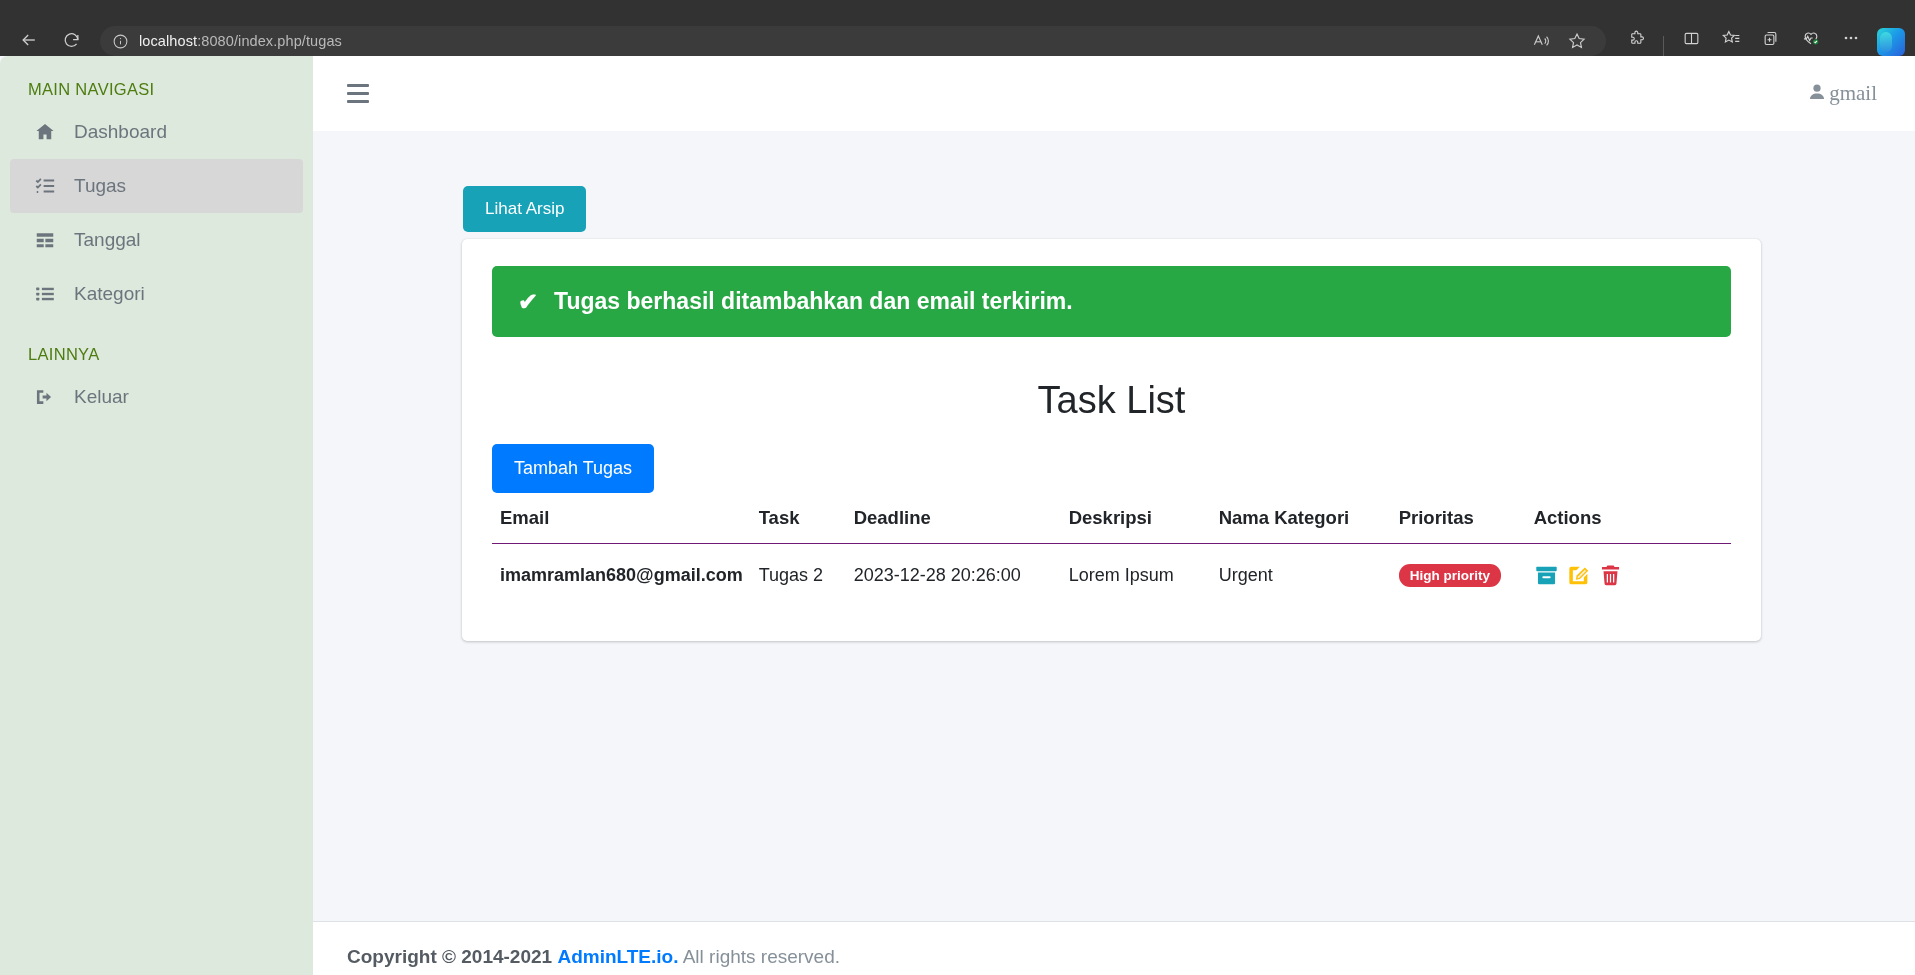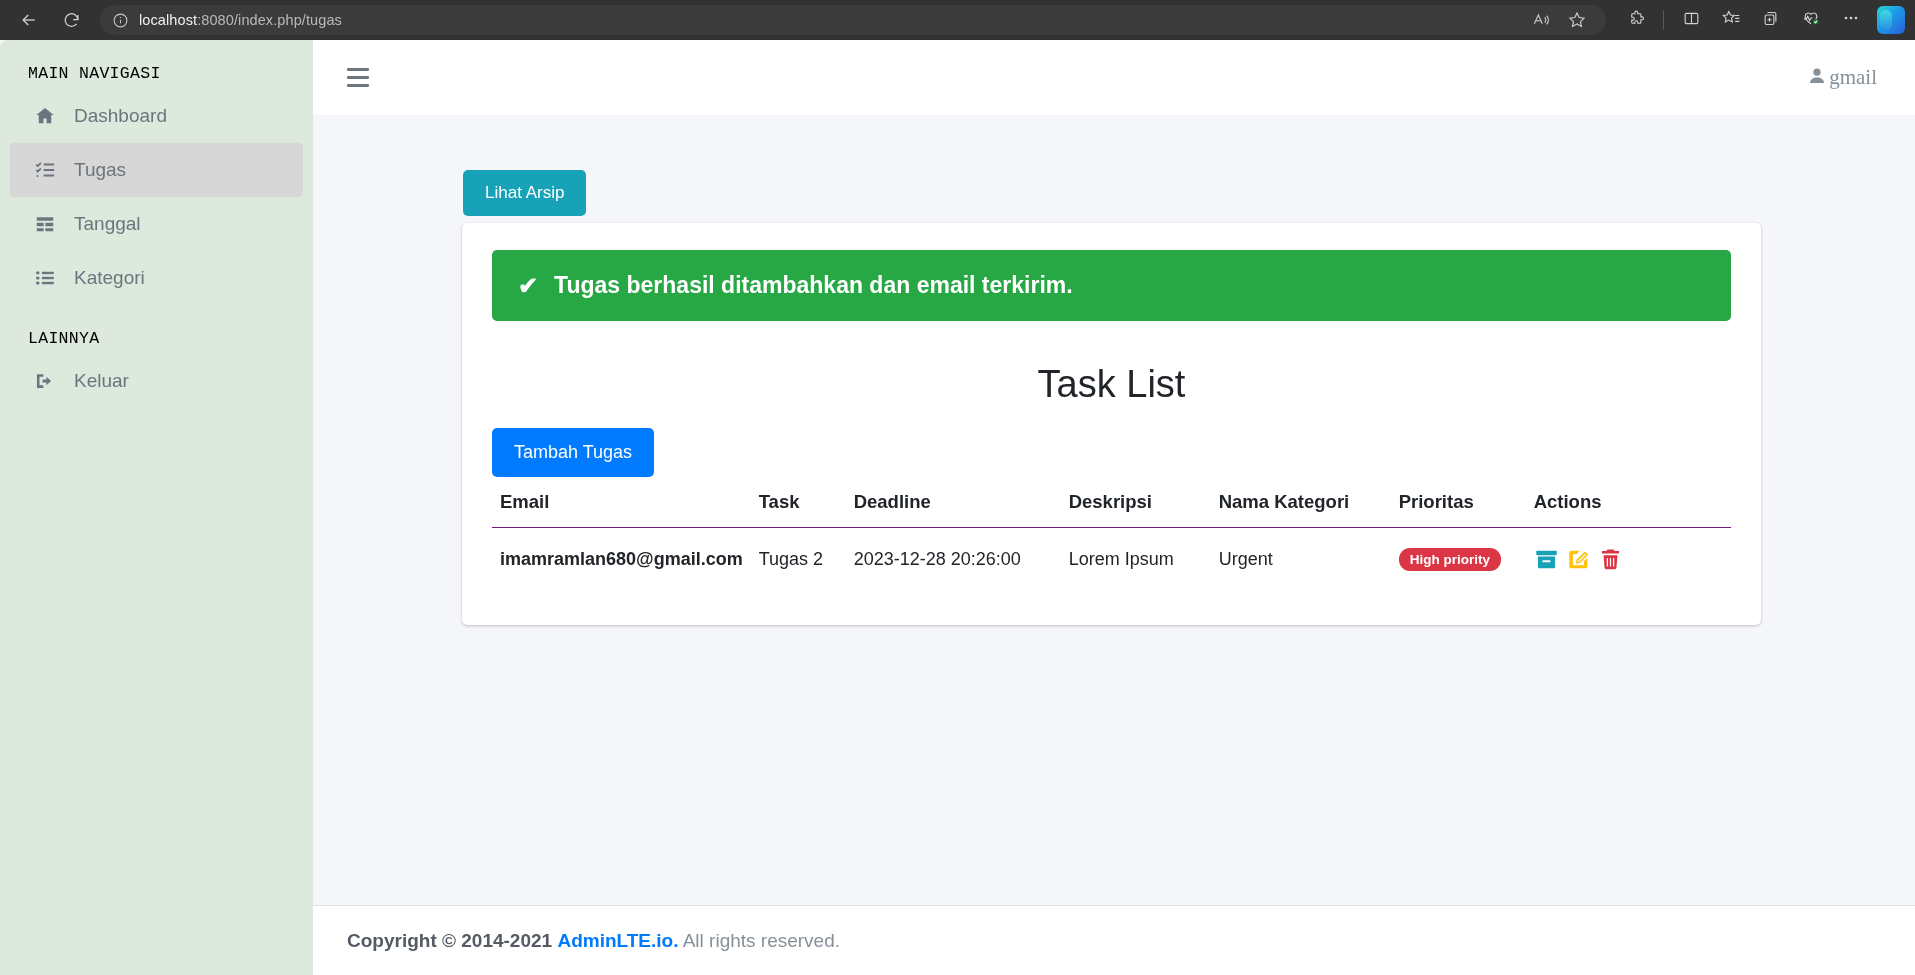--- a/index.html
+++ b/index.html
@@ -4,24 +4,24 @@
 <style>
   * { box-sizing: border-box; margin: 0; padding: 0; }
   html, body { width: 1915px; height: 975px; overflow: hidden; }
   body {
     font-family: "Liberation Sans", sans-serif;
     background: #ffffff;
   }
 
   
   .browser-bar {
-    height: 40px;
+    height: 56px;
     background: #323232;
     display: flex;
-    align-items: center;
+    align-items: flex-end;
     padding: 0 10px;
     gap: 4px;
   }
   .nav-btn {
     width: 38px; height: 32px;
     display: flex; align-items: center; justify-content: center;
     color: #cfcfcf;
     border-radius: 4px;
   }
   .nav-btn svg { display: block; }
@@ -88,23 +88,22 @@
   .brand-icon { color: #0d5a2b; display: flex; }
   .brand-text {
     font-size: 29px;
     color: #0d5a2b;
     letter-spacing: .2px;
     font-weight: 400;
   }
   .nav-section {
     padding: 24px 0 6px 28px;
     font-size: 16.5px;
-    color: #000000;
+    color: #4d7c0f;
     letter-spacing: .3px;
-    font-family: Liberation Mono, monospace;
   }
   .nav-list { padding: 0 10px; }
   .nav-item {
     display: flex; align-items: center;
     gap: 16px;
     height: 54px;
     padding-left: 22px;
     border-radius: 4px;
     color: #6c757d;
     font-size: 19px;

